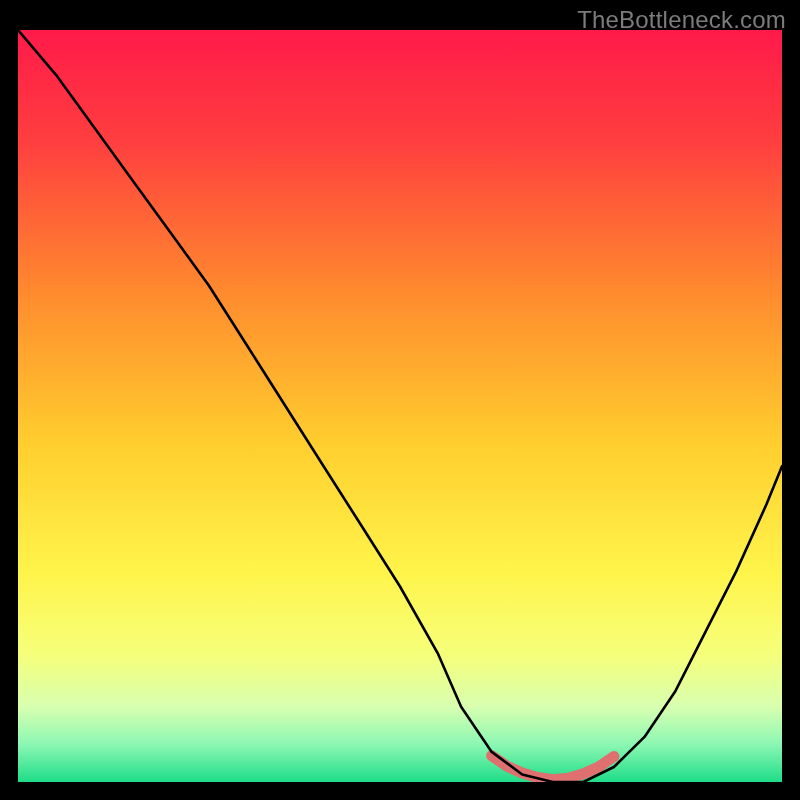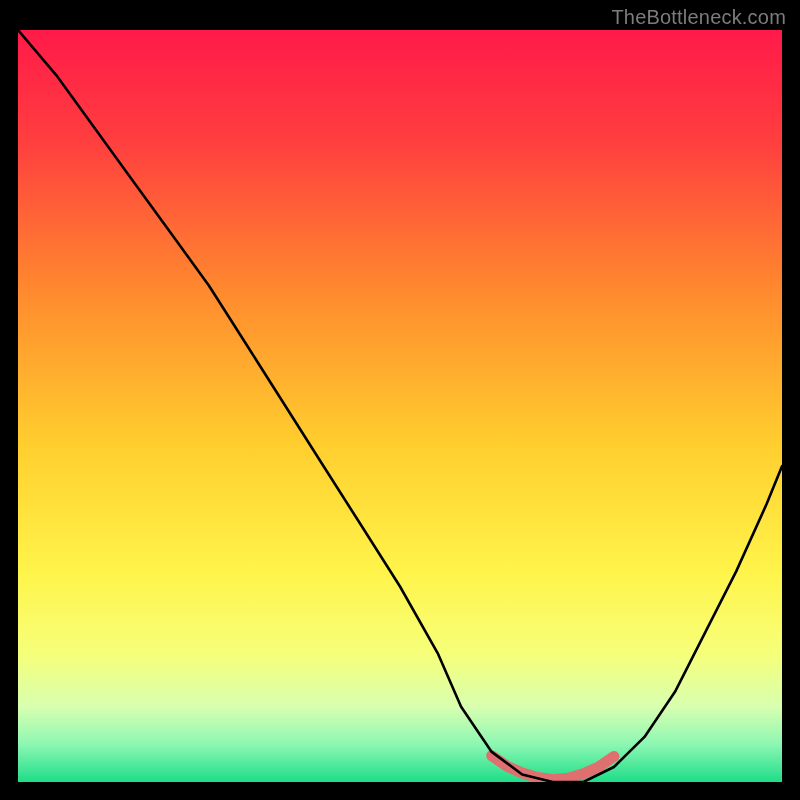--- a/index.html
+++ b/index.html
@@ -15,21 +15,21 @@
     width: 800px;
     height: 800px;
     background: #000;
   }
   .watermark {
     position: absolute;
     top: 6px;
     right: 14px;
     color: #7c7c7c;
     font-family: Arial, Helvetica, sans-serif;
-    font-size: 20px;
+    font-size: 24px;
     font-weight: 500;
     letter-spacing: 0.2px;
     text-align: right;
   }
   svg {
     display: block;
   }
 </style>
 </head>
 <body>

